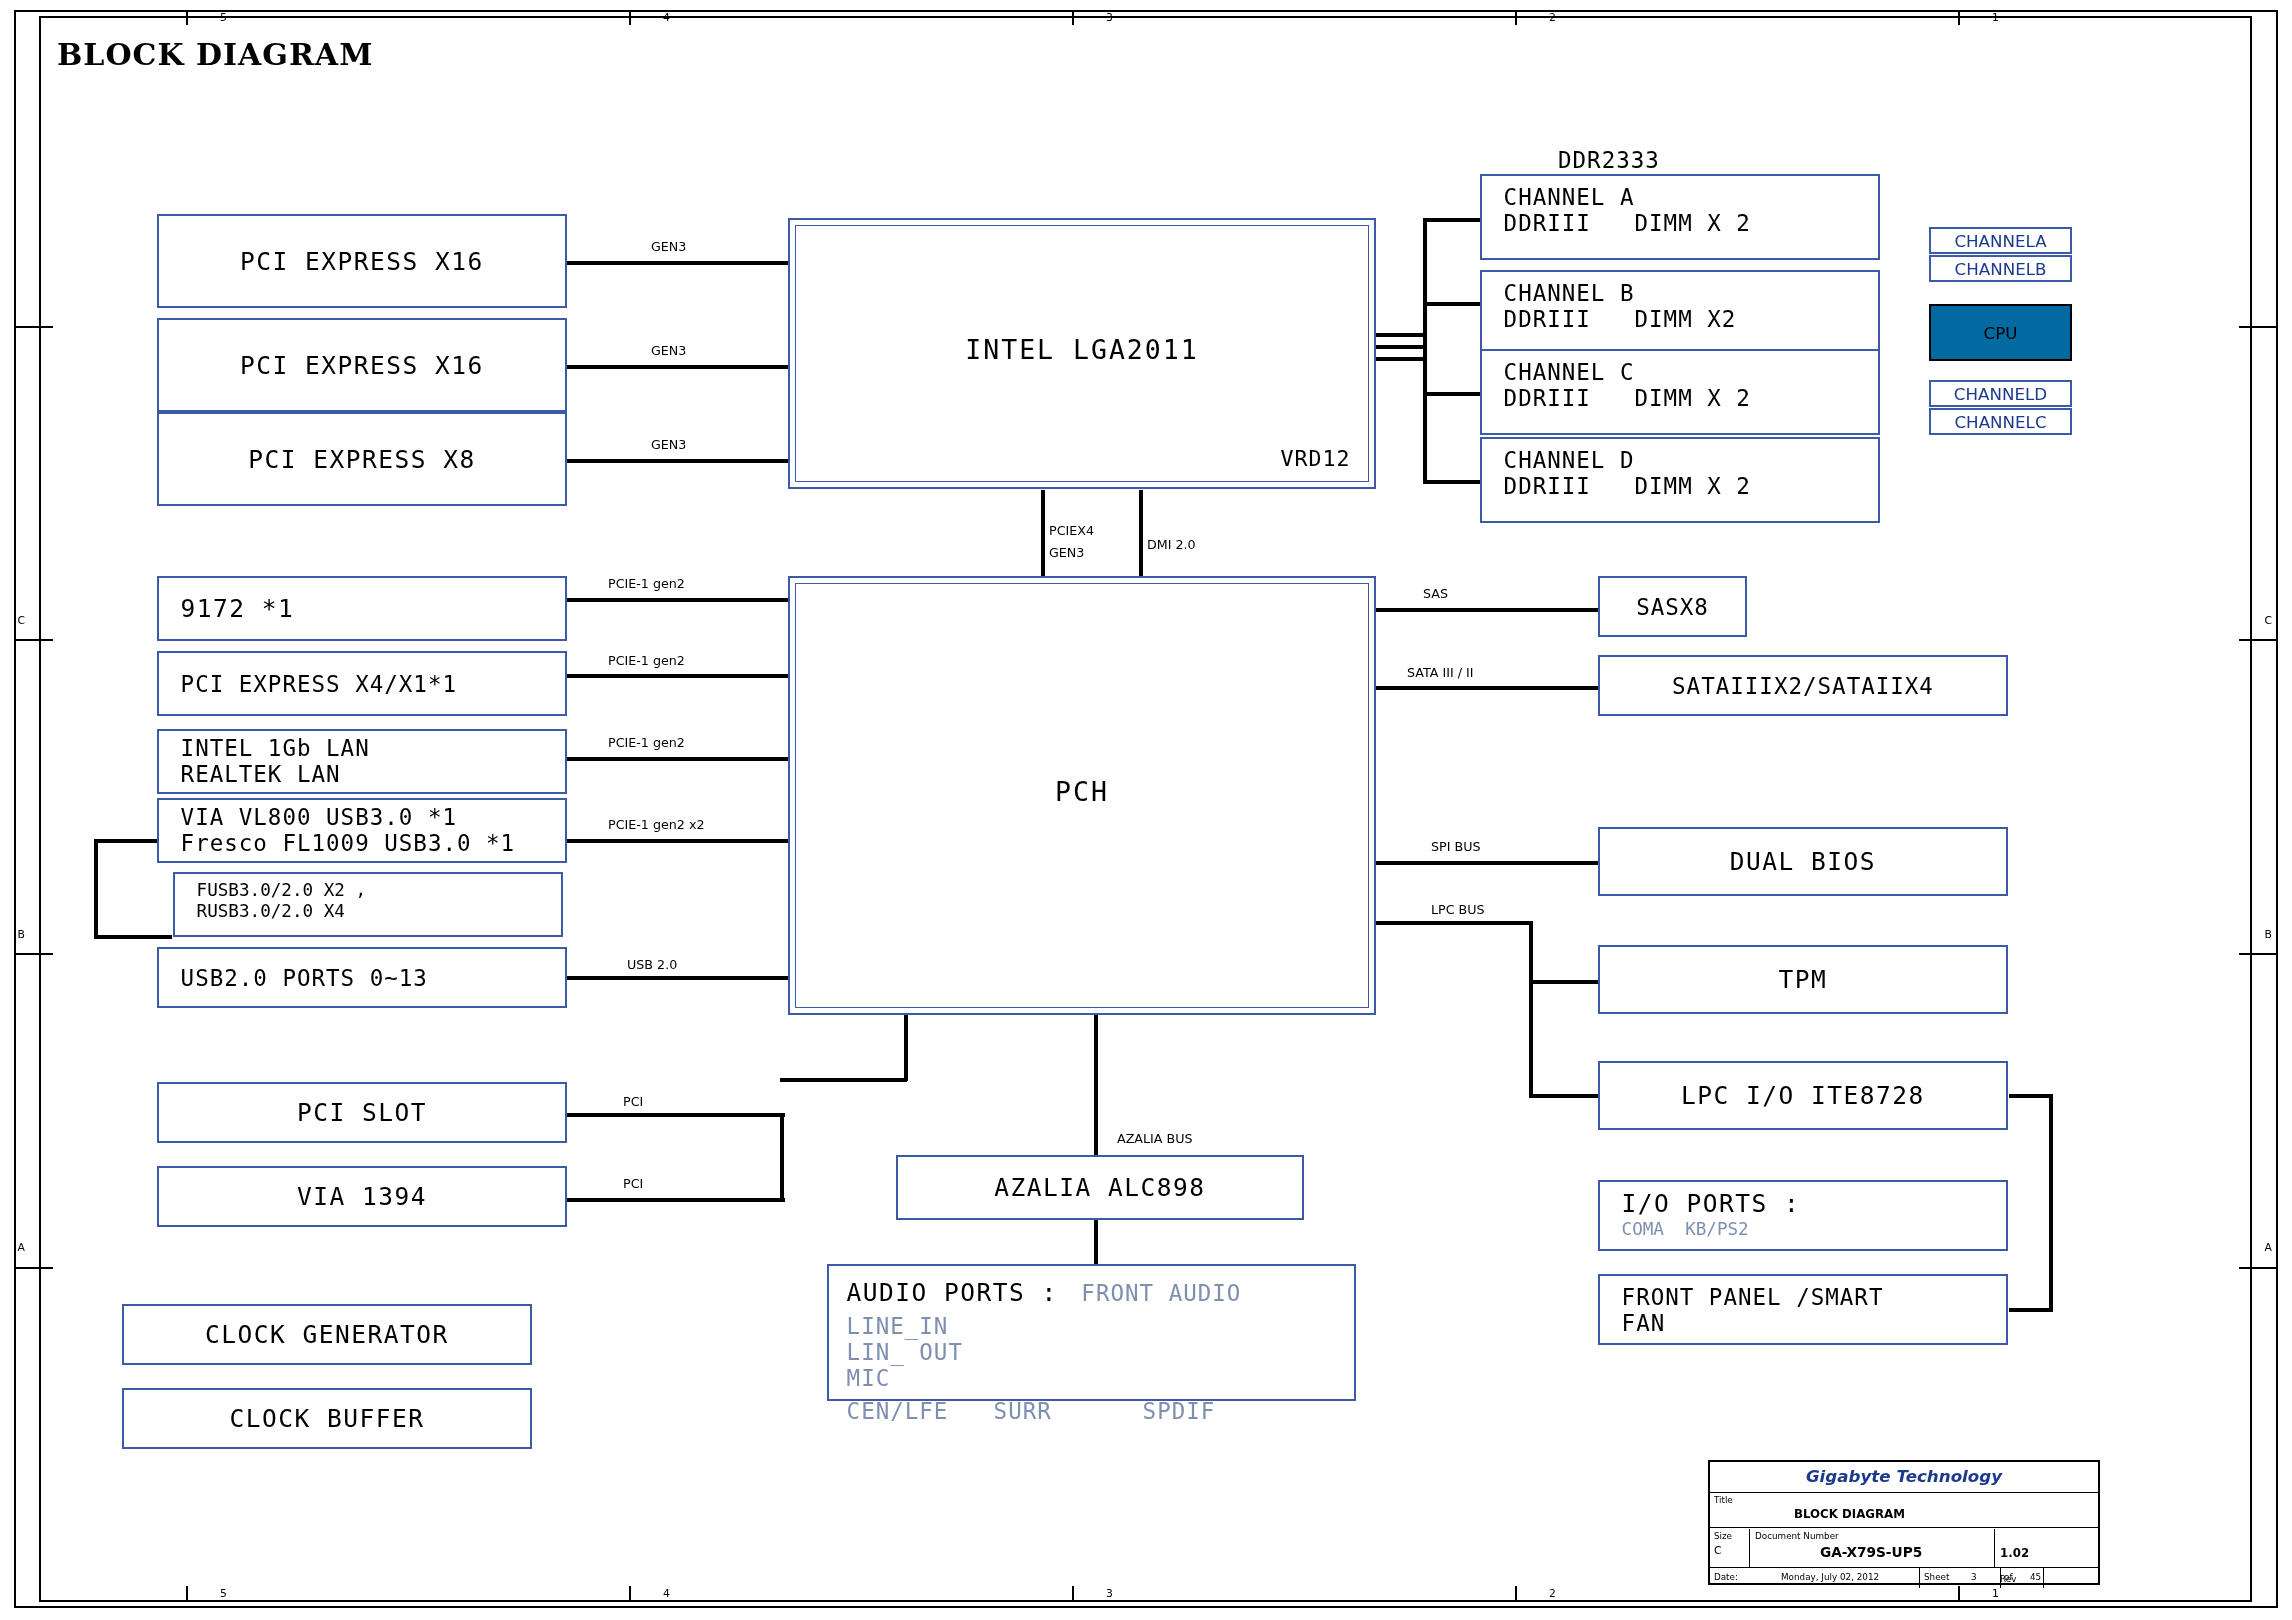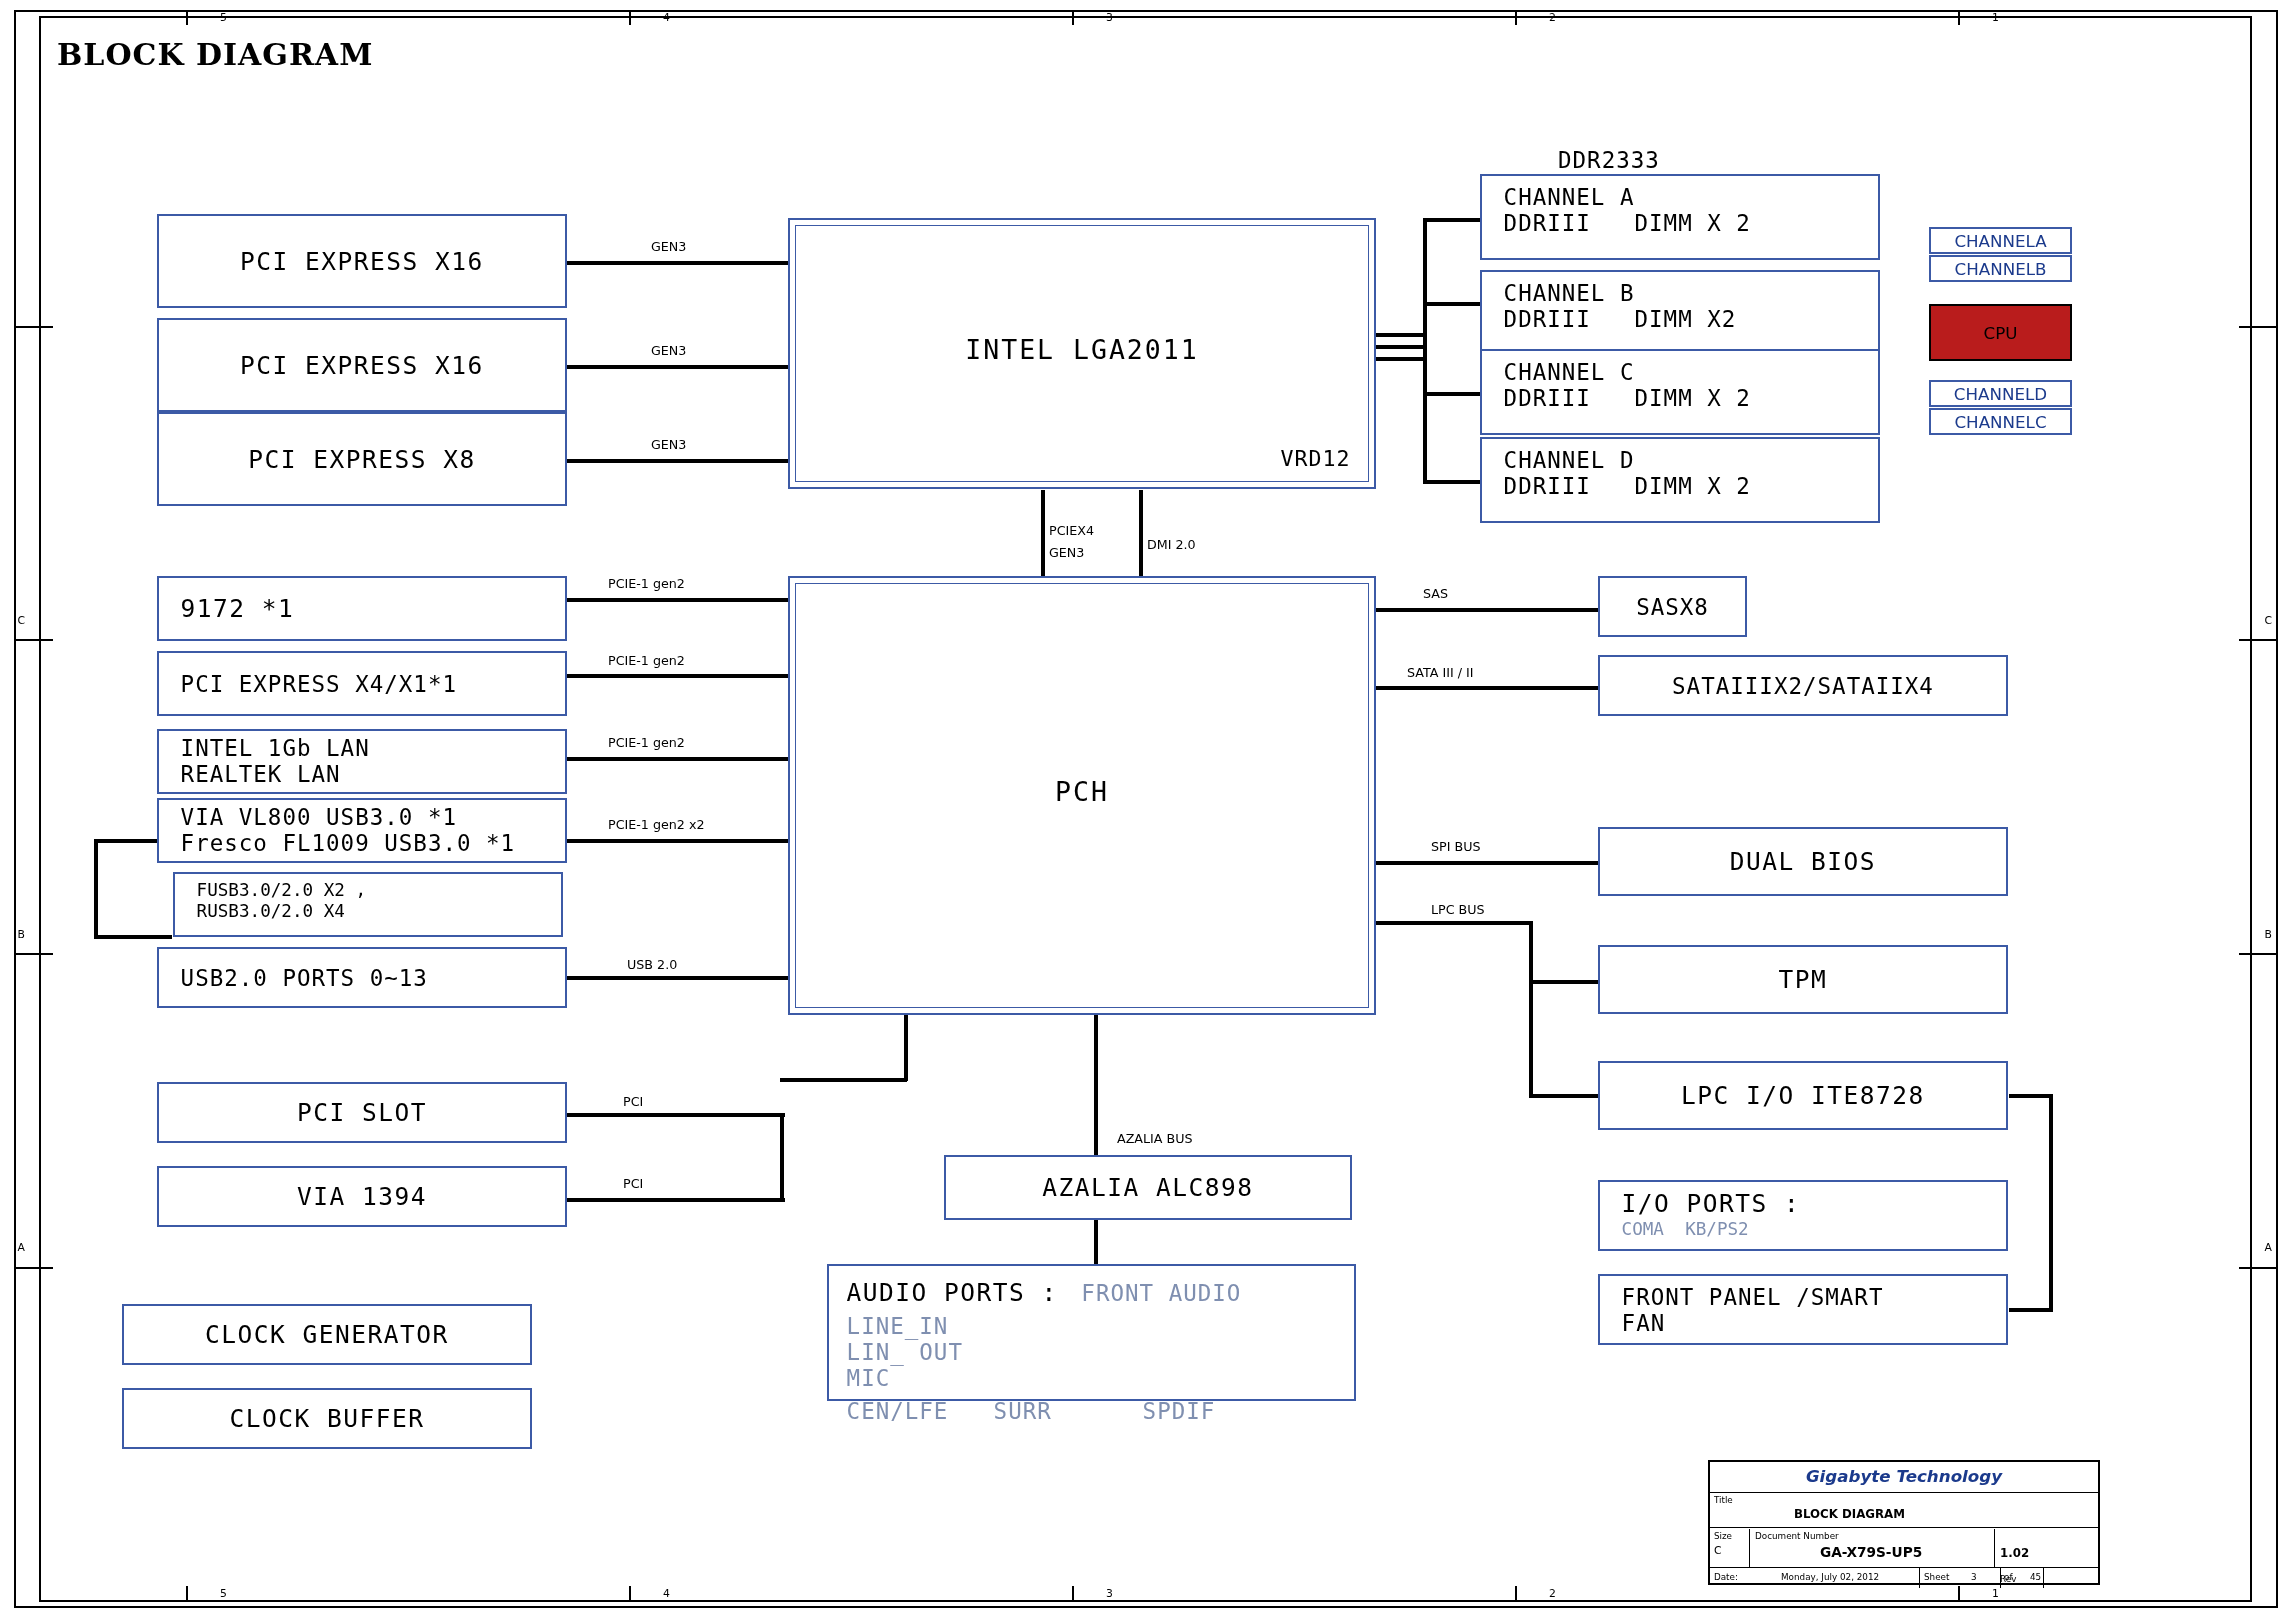--- a/index.html
+++ b/index.html
@@ -99,21 +99,21 @@
     align-items: center;
     justify-content: center;
     font-family: "DejaVu Sans", sans-serif;
     font-size: 16.7px;
     color: #1b3a8c;
   }
   .blk-black {
     position: absolute;
     box-sizing: border-box;
     border: 2px solid #000;
-    background: #b91c1c;
+    background: #0369a1;
     display: flex;
     align-items: center;
     justify-content: center;
     font-family: "DejaVu Sans", sans-serif;
     font-size: 16.7px;
     color: #000;
   }
   
   .chip {
     position: absolute;
@@ -409,21 +409,21 @@
   <div class="blk center" style="left:157px; top:1166px; width:410px; height:61px;">
     <span class="lbl big-font">VIA 1394</span>
   </div>
   <div class="blk center" style="left:122px; top:1388px; width:410px; height:61px;">
     <span class="lbl big-font">CLOCK BUFFER</span>
   </div>
   <div class="blk center" style="left:122px; top:1304px; width:410px; height:61px;">
     <span class="lbl big-font">CLOCK GENERATOR</span>
   </div>
 
-  <div class="blk center" style="left:896px; top:1155px; width:408px; height:65px;margin-left:48px;">
+  <div class="blk center" style="left:896px; top:1155px; width:408px; height:65px;">
     <span class="lbl big-font">AZALIA ALC898</span>
   </div>
   <div class="blk" style="left:827px; top:1264px; width:529px; height:137px; display:block; padding:11.8px 0 0 17.6px;">
     <div style="display:flex; align-items:baseline;">
       <span class="lbl big-font">AUDIO PORTS :</span>
       <span class="lbl mid-font sub" style="margin-left:23.5px;">FRONT AUDIO</span>
     </div>
     <div style="display:flex; margin-top:5.9px;flex-direction:column;">
       <span class="lbl mid-font sub" style="width:147px;">LINE_IN</span>
       <span class="lbl mid-font sub" style="width:149px;">LIN_ OUT</span>

